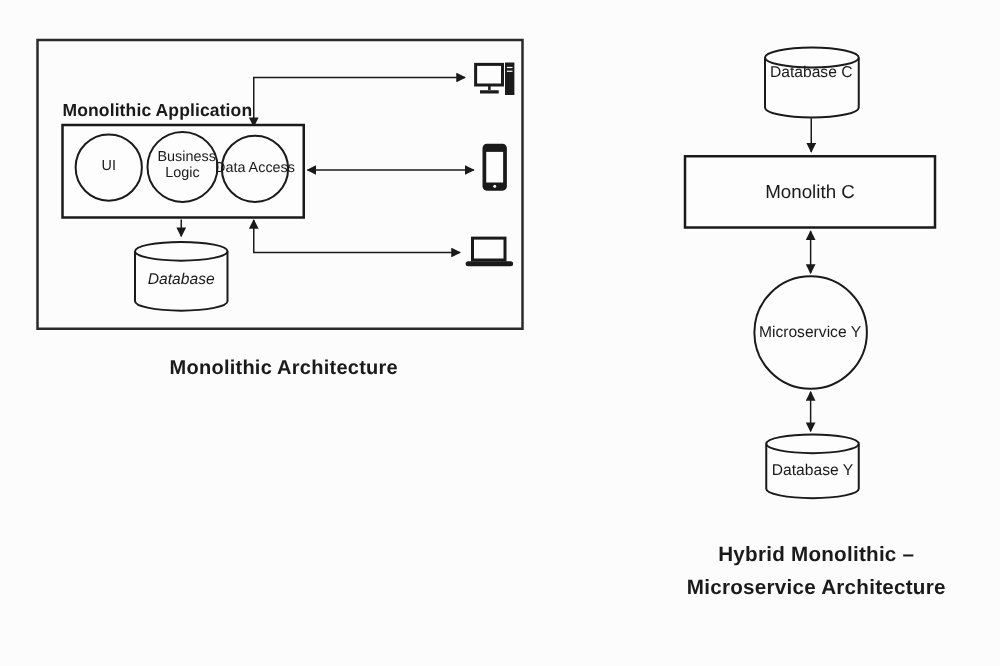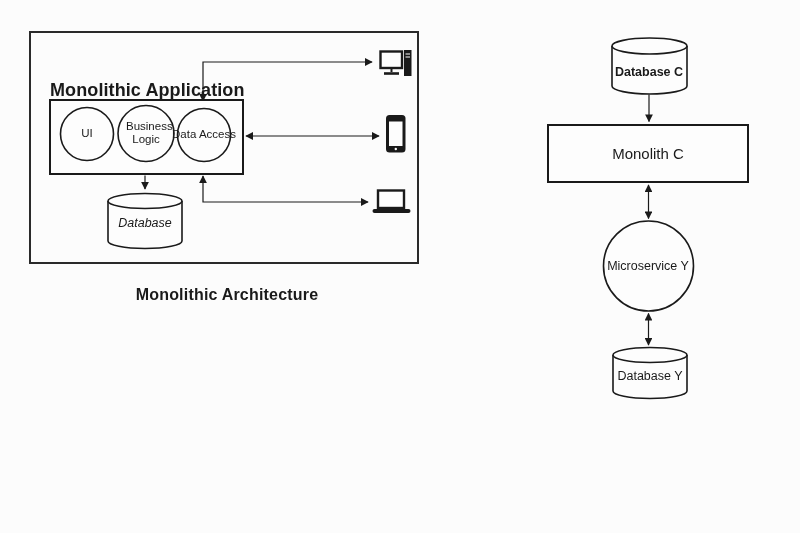--- a/index.html
+++ b/index.html
@@ -20,21 +20,21 @@
     text-align: center;
     white-space: nowrap;
     color: #1a1a1a;
     line-height: 1.15;
   }
   .lbl.wrap { white-space: normal; }
   .app-label {
     position: absolute;
     left: 50px; top: 80px;
     transform: none;
-    font-size: 18px;
+    font-size: 14px;
     font-weight: 600;
     letter-spacing: 0.1px;
     white-space: nowrap;
   }
   .circle-lbl   { font-size: 11.5px; }
   .cyl-lbl      { font-size: 12.5px; }
   .box-lbl      { font-size: 15px; }
   .caption      { font-size: 16px; font-weight: 600; letter-spacing: 0.2px; }
   .right-caption{ line-height: 26px; font-size: 16.5px; }
 </style>
@@ -104,20 +104,24 @@
     <div class="app-label">Monolithic Application</div>
 
     <div class="lbl circle-lbl" style="left:87px; top:134px;">UI</div>
     <div class="lbl circle-lbl wrap" style="left:146px; top:133px; width:40px;">Business Logic</div>
     <div class="lbl circle-lbl wrap" style="left:204px; top:135px; width:70px;">Data Access</div>
 
     <div class="lbl cyl-lbl" style="left:145px; top:223px;font-style:italic;">Database</div>
 
     <div class="lbl caption" style="left:227px; top:295px;">Monolithic Architecture</div>
 
-    <div class="lbl cyl-lbl" style="left:649px; top:72px;font-weight:bold;">Database C</div>
+    <div class="lbl cyl-lbl" style="left:649px; top:58px;">Database C</div>
     <div class="lbl box-lbl" style="left:648px; top:154px;">Monolith C</div>
     <div class="lbl cyl-lbl" style="left:648px; top:266px;">Microservice Y</div>
     <div class="lbl cyl-lbl" style="left:650px; top:376px;">Database Y</div>
 
+    <div class="lbl caption right-caption" style="left:653px; top:457px;">
+      <div>Hybrid Monolithic –</div>
+      <div>Microservice Architecture</div>
+    </div>
   </div>
 
 </div>
 
 </body></html>

